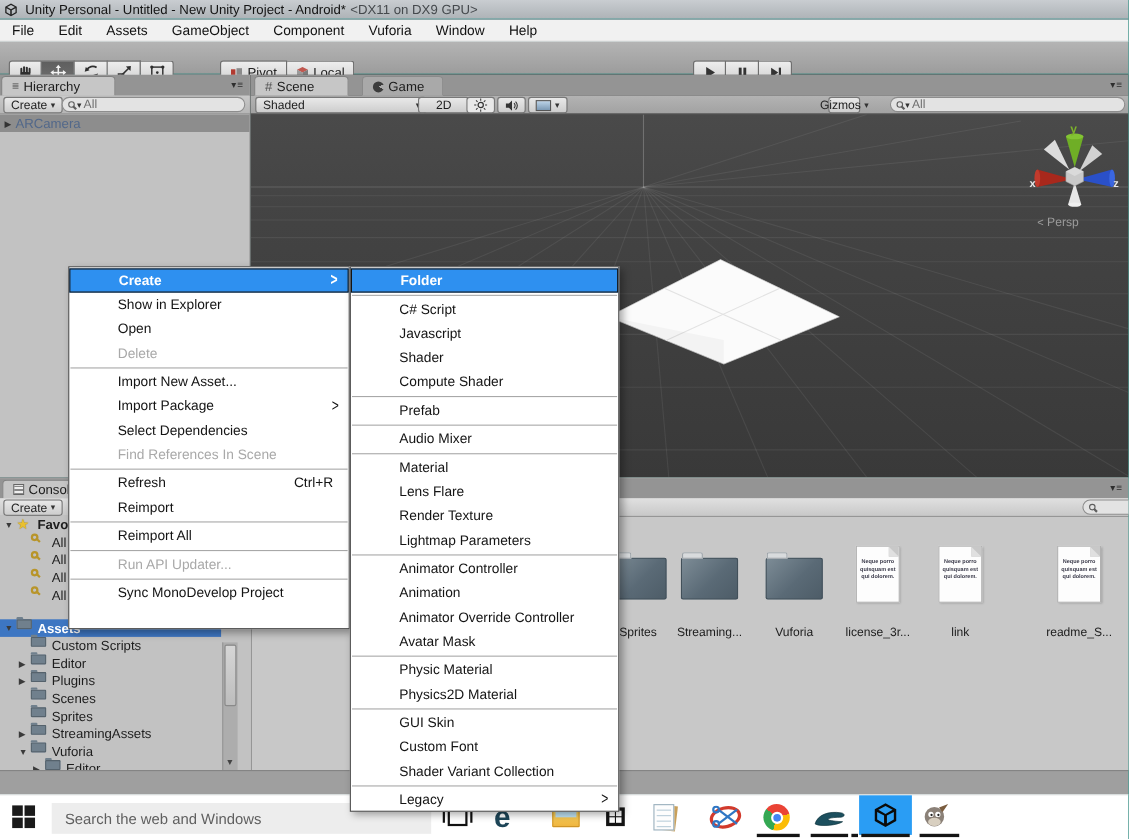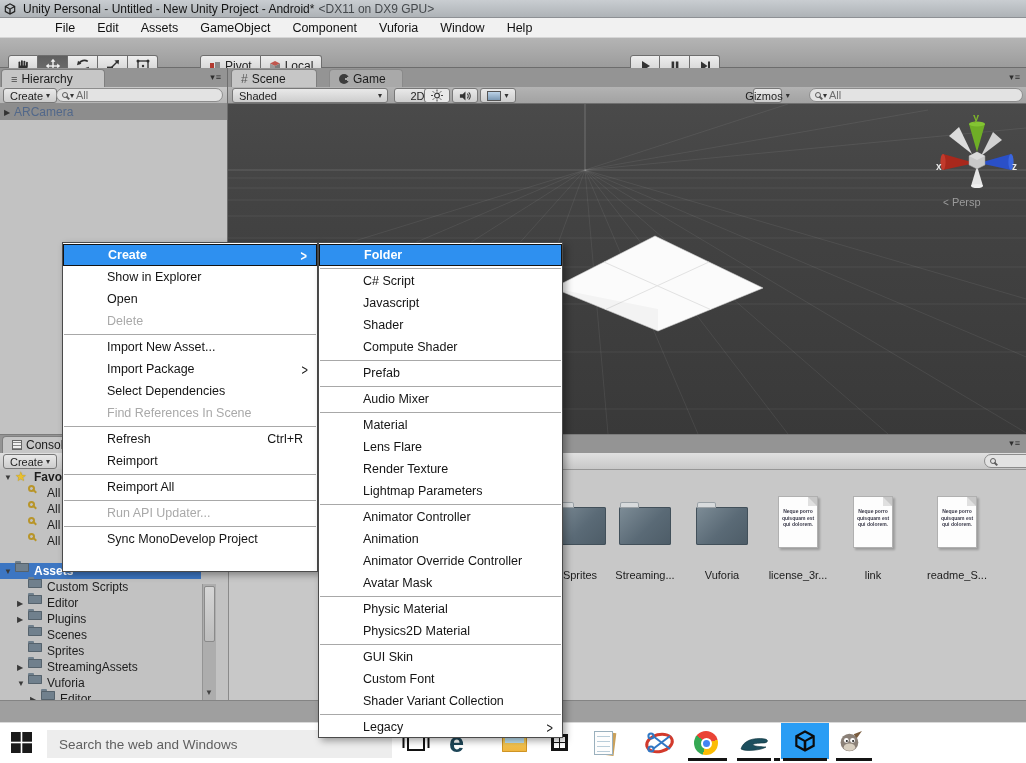--- a/index.html
+++ b/index.html
@@ -7,21 +7,21 @@
   .screen{position:relative;width:1026px;height:763px;overflow:hidden;
     font-family:"Liberation Sans","DejaVu Sans",sans-serif;background:#14b8a6;}
 
   
   .titlebar{position:absolute;left:0;top:0;width:1026px;height:18px;
     background:linear-gradient(#c9cdd1,#aeb3b7);display:flex;align-items:center;
     font-size:12px;color:#141414;border-bottom:1px solid #8d9094;}
   .titlebar .ulogo{width:14px;height:14px;margin:0 6px 0 3px;}
   .title-gpu{color:#45494d;margin-left:4px;}
   .menubar{position:absolute;left:0;top:18px;width:1026px;height:20px;background:#f1f1f1;
-    display:flex;align-items:center;font-size:12.5px;color:#111;border-bottom:1px solid #d6d6d6;padding-left:44px;}
+    display:flex;align-items:center;font-size:12.5px;color:#111;border-bottom:1px solid #d6d6d6;}
   .mb-item{padding:0 11px;}
   .toolbar{position:absolute;left:0;top:38px;width:1026px;height:30px;
     background:linear-gradient(#b4b4b4,#9c9c9c);border-bottom:1px solid #6d6d6d;}
   .tgroup{position:absolute;top:17px;display:flex;}
   .tbtn{width:30px;height:22px;background:linear-gradient(#eeeeee,#cdcdcd);
     border:1px solid #6e6e6e;border-left-width:0;display:flex;align-items:center;justify-content:center;padding:0;}
   .tbtn:first-child{border-left-width:1px;border-radius:3px 0 0 3px;}
   .tbtn:last-child{border-radius:0 3px 3px 0;}
   .tbtn.sel{background:linear-gradient(#5f5f5f,#707070);}
   .tbtn.wide{width:auto;padding:0 8px;font-size:12px;color:#222;gap:4px;}
@@ -302,21 +302,21 @@
         <span style="width:10px;height:10px;border-radius:50%;background:conic-gradient(from 115deg,#3c3c3c 0 310deg,transparent 310deg 360deg)"></span>
         <span>Game</span>
       </div>
       <div class="panelmenu" style="right:5px">▾≡</div>
     </div>
     <div class="scenetoolbar">
       <button class="sbtn" style="left:4px;top:1px;width:156px;justify-content:flex-start">
         <span>Shaded</span>
         <span class="caret" style="position:absolute;right:5px">▾</span>
       </button>
-      <button class="sbtn" style="left:166px;top:1px;width:47px">
+      <button class="sbtn" style="left:152px;top:1px;width:47px">
         <span>2D</span>
       </button>
       <button class="sbtn" style="left:196px;top:1px;width:26px;background:#e8e8e8">
         <svg width="13" height="13" viewBox="0 0 13 13">
             <circle cx="6.5" cy="6.5" r="2.6" fill="none" stroke="#333" stroke-width="1.2"></circle>
             <g stroke="#333" stroke-width="1">
               <line x1="6.5" y1="0" x2="6.5" y2="2.2"></line>
               <line x1="6.5" y1="10.8" x2="6.5" y2="13"></line>
               <line x1="0" y1="6.5" x2="2.2" y2="6.5"></line>
               <line x1="10.8" y1="6.5" x2="13" y2="6.5"></line>
@@ -526,21 +526,21 @@
           <div class="glabel">Vuforia</div>
         </div>
         <div class="gitem" style="left: 533px;">
           <div class="docicon">Neque porro quisquam est qui dolorem.</div>
           <div class="glabel">license_3r...</div>
         </div>
         <div class="gitem" style="left: 608px;">
           <div class="docicon">Neque porro quisquam est qui dolorem.</div>
           <div class="glabel">link</div>
         </div>
-        <div class="gitem" style="left: 692px;">
+        <div class="gitem" style="left: 716px;">
           <div class="docicon">Neque porro quisquam est qui dolorem.</div>
           <div class="glabel">readme_S...</div>
         </div>
       </div>
   </div>
 
   <div class="bottomstrip"></div>
 
   <div class="taskbar">
     <div class="tb-item" style="left:11px;top:9px">

